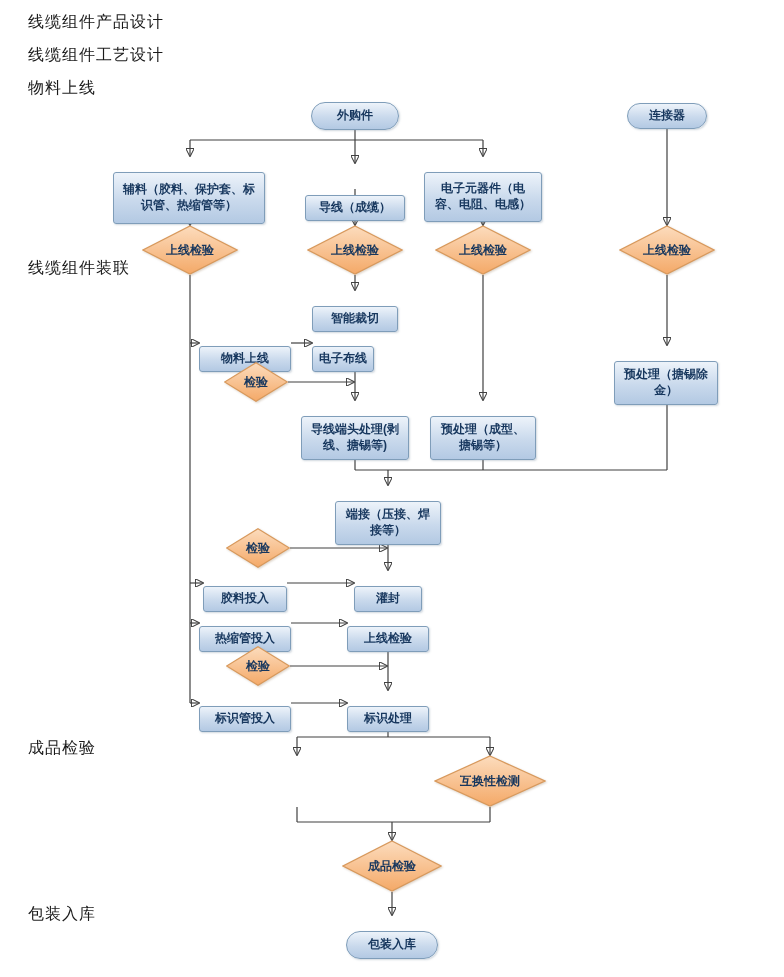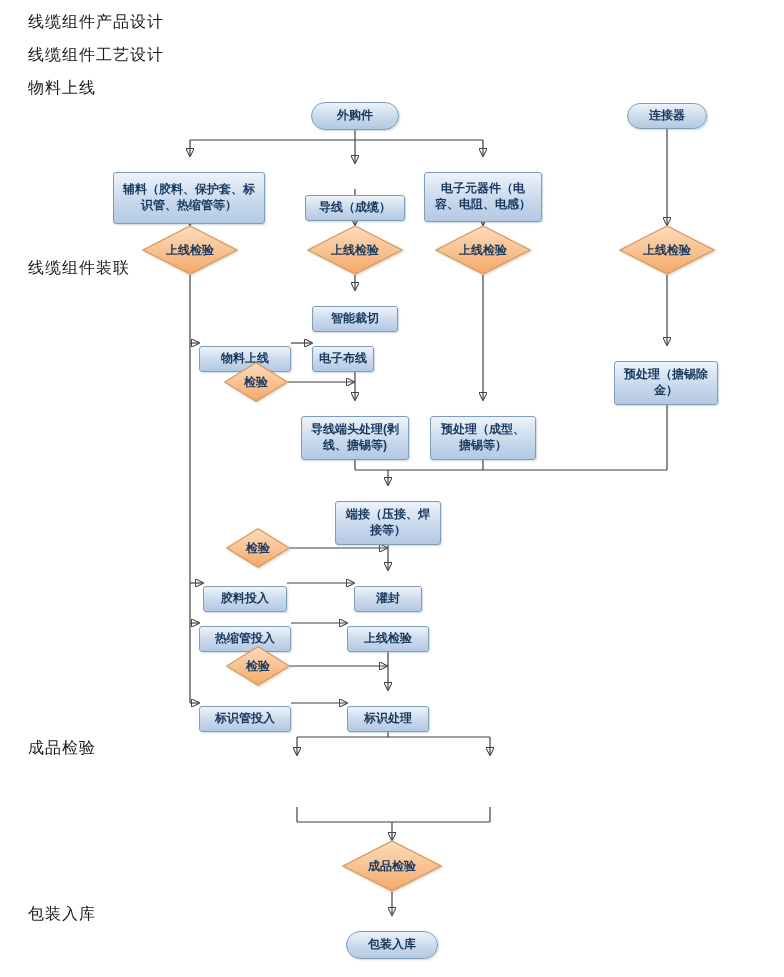--- a/index.html
+++ b/index.html
@@ -193,20 +193,26 @@
         <polygon points="50,1 99,26 50,51 1,26" fill="url(#diamondGrad)" stroke="#d8995c" stroke-width="1.2" vector-effect="non-scaling-stroke"></polygon>
       </svg>
     <span class="dlabel">检验</span>
   </div>
   <div class="diamond" style="left:226px;top:646px;width:64px;height:40px">
     <svg viewBox="0 0 100 52" preserveAspectRatio="none">
         <polygon points="50,1 99,26 50,51 1,26" fill="url(#diamondGrad)" stroke="#d8995c" stroke-width="1.2" vector-effect="non-scaling-stroke"></polygon>
       </svg>
     <span class="dlabel">检验</span>
   </div>
+  <div class="diamond" style="left:434px;top:755px;width:112px;height:52px">
+    <svg viewBox="0 0 100 52" preserveAspectRatio="none">
+        <polygon points="50,1 99,26 50,51 1,26" fill="url(#diamondGrad)" stroke="#d8995c" stroke-width="1.2" vector-effect="non-scaling-stroke"></polygon>
+      </svg>
+    <span class="dlabel">互换性检测</span>
+  </div>
   <div class="diamond" style="left:342px;top:840px;width:100px;height:52px">
     <svg viewBox="0 0 100 52" preserveAspectRatio="none">
         <polygon points="50,1 99,26 50,51 1,26" fill="url(#diamondGrad)" stroke="#d8995c" stroke-width="1.2" vector-effect="non-scaling-stroke"></polygon>
       </svg>
     <span class="dlabel">成品检验</span>
   </div>
 
 </div>
 
 </body></html>

